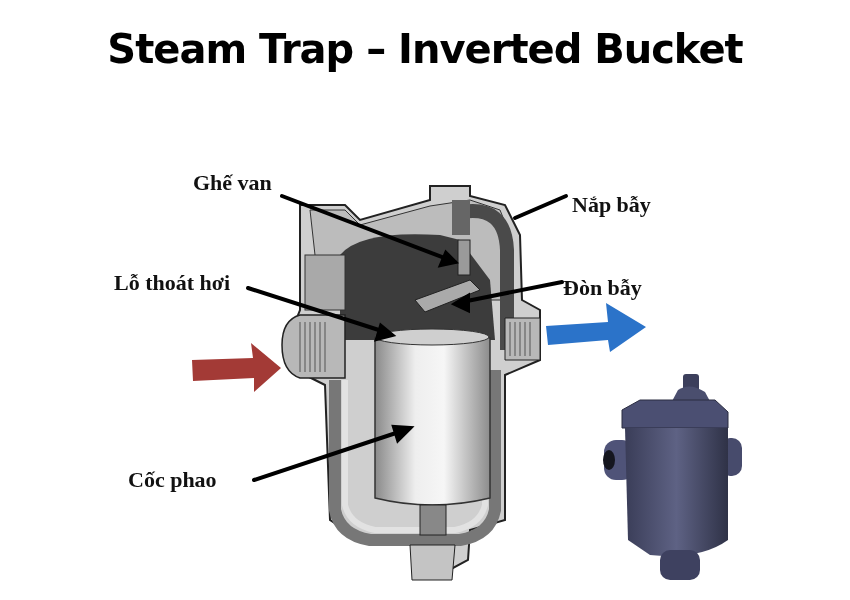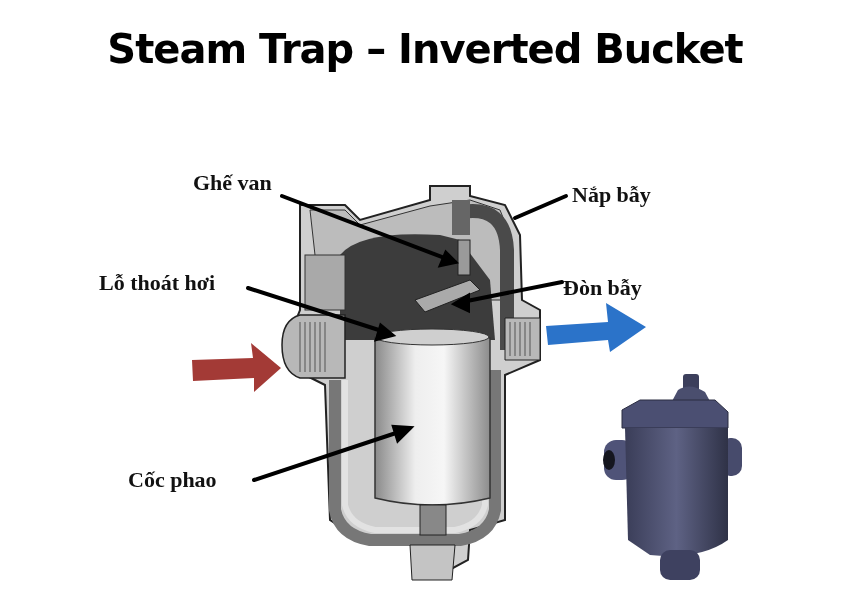--- a/index.html
+++ b/index.html
@@ -97,16 +97,16 @@
     <path d="M622 410 L640 400 L715 400 L728 412 L728 428 L622 428 Z" fill="#4b4f72" stroke="#2a2c40"></path>
     <rect x="604" y="440" width="30" height="40" rx="12" fill="#4f5378"></rect>
     <ellipse cx="609" cy="460" rx="6" ry="10" fill="#15161f"></ellipse>
     <rect x="720" y="438" width="22" height="38" rx="10" fill="#474b6c"></rect>
     <path d="M625 428 L728 428 L728 540 Q700 560 650 555 L628 540 Z" fill="url(#ironGrad)"></path>
     <rect x="660" y="550" width="40" height="30" rx="10" fill="#3e4160"></rect>
   </g>
 </svg>
 
 <div class="label" style="left:193px;top:170px;">Ghế van</div>
-<div class="label" style="left:572px;top:182px;">Nắp bẫy</div>
-<div class="label" style="left:99px;top:270px;">Lỗ thoát hơi</div>
+<div class="label" style="left:572px;top:192px;">Nắp bẫy</div>
+<div class="label" style="left:114px;top:270px;">Lỗ thoát hơi</div>
 <div class="label" style="left:563px;top:275px;">Đòn bẫy</div>
 <div class="label" style="left:128px;top:467px;">Cốc phao</div>
 
 </body></html>

